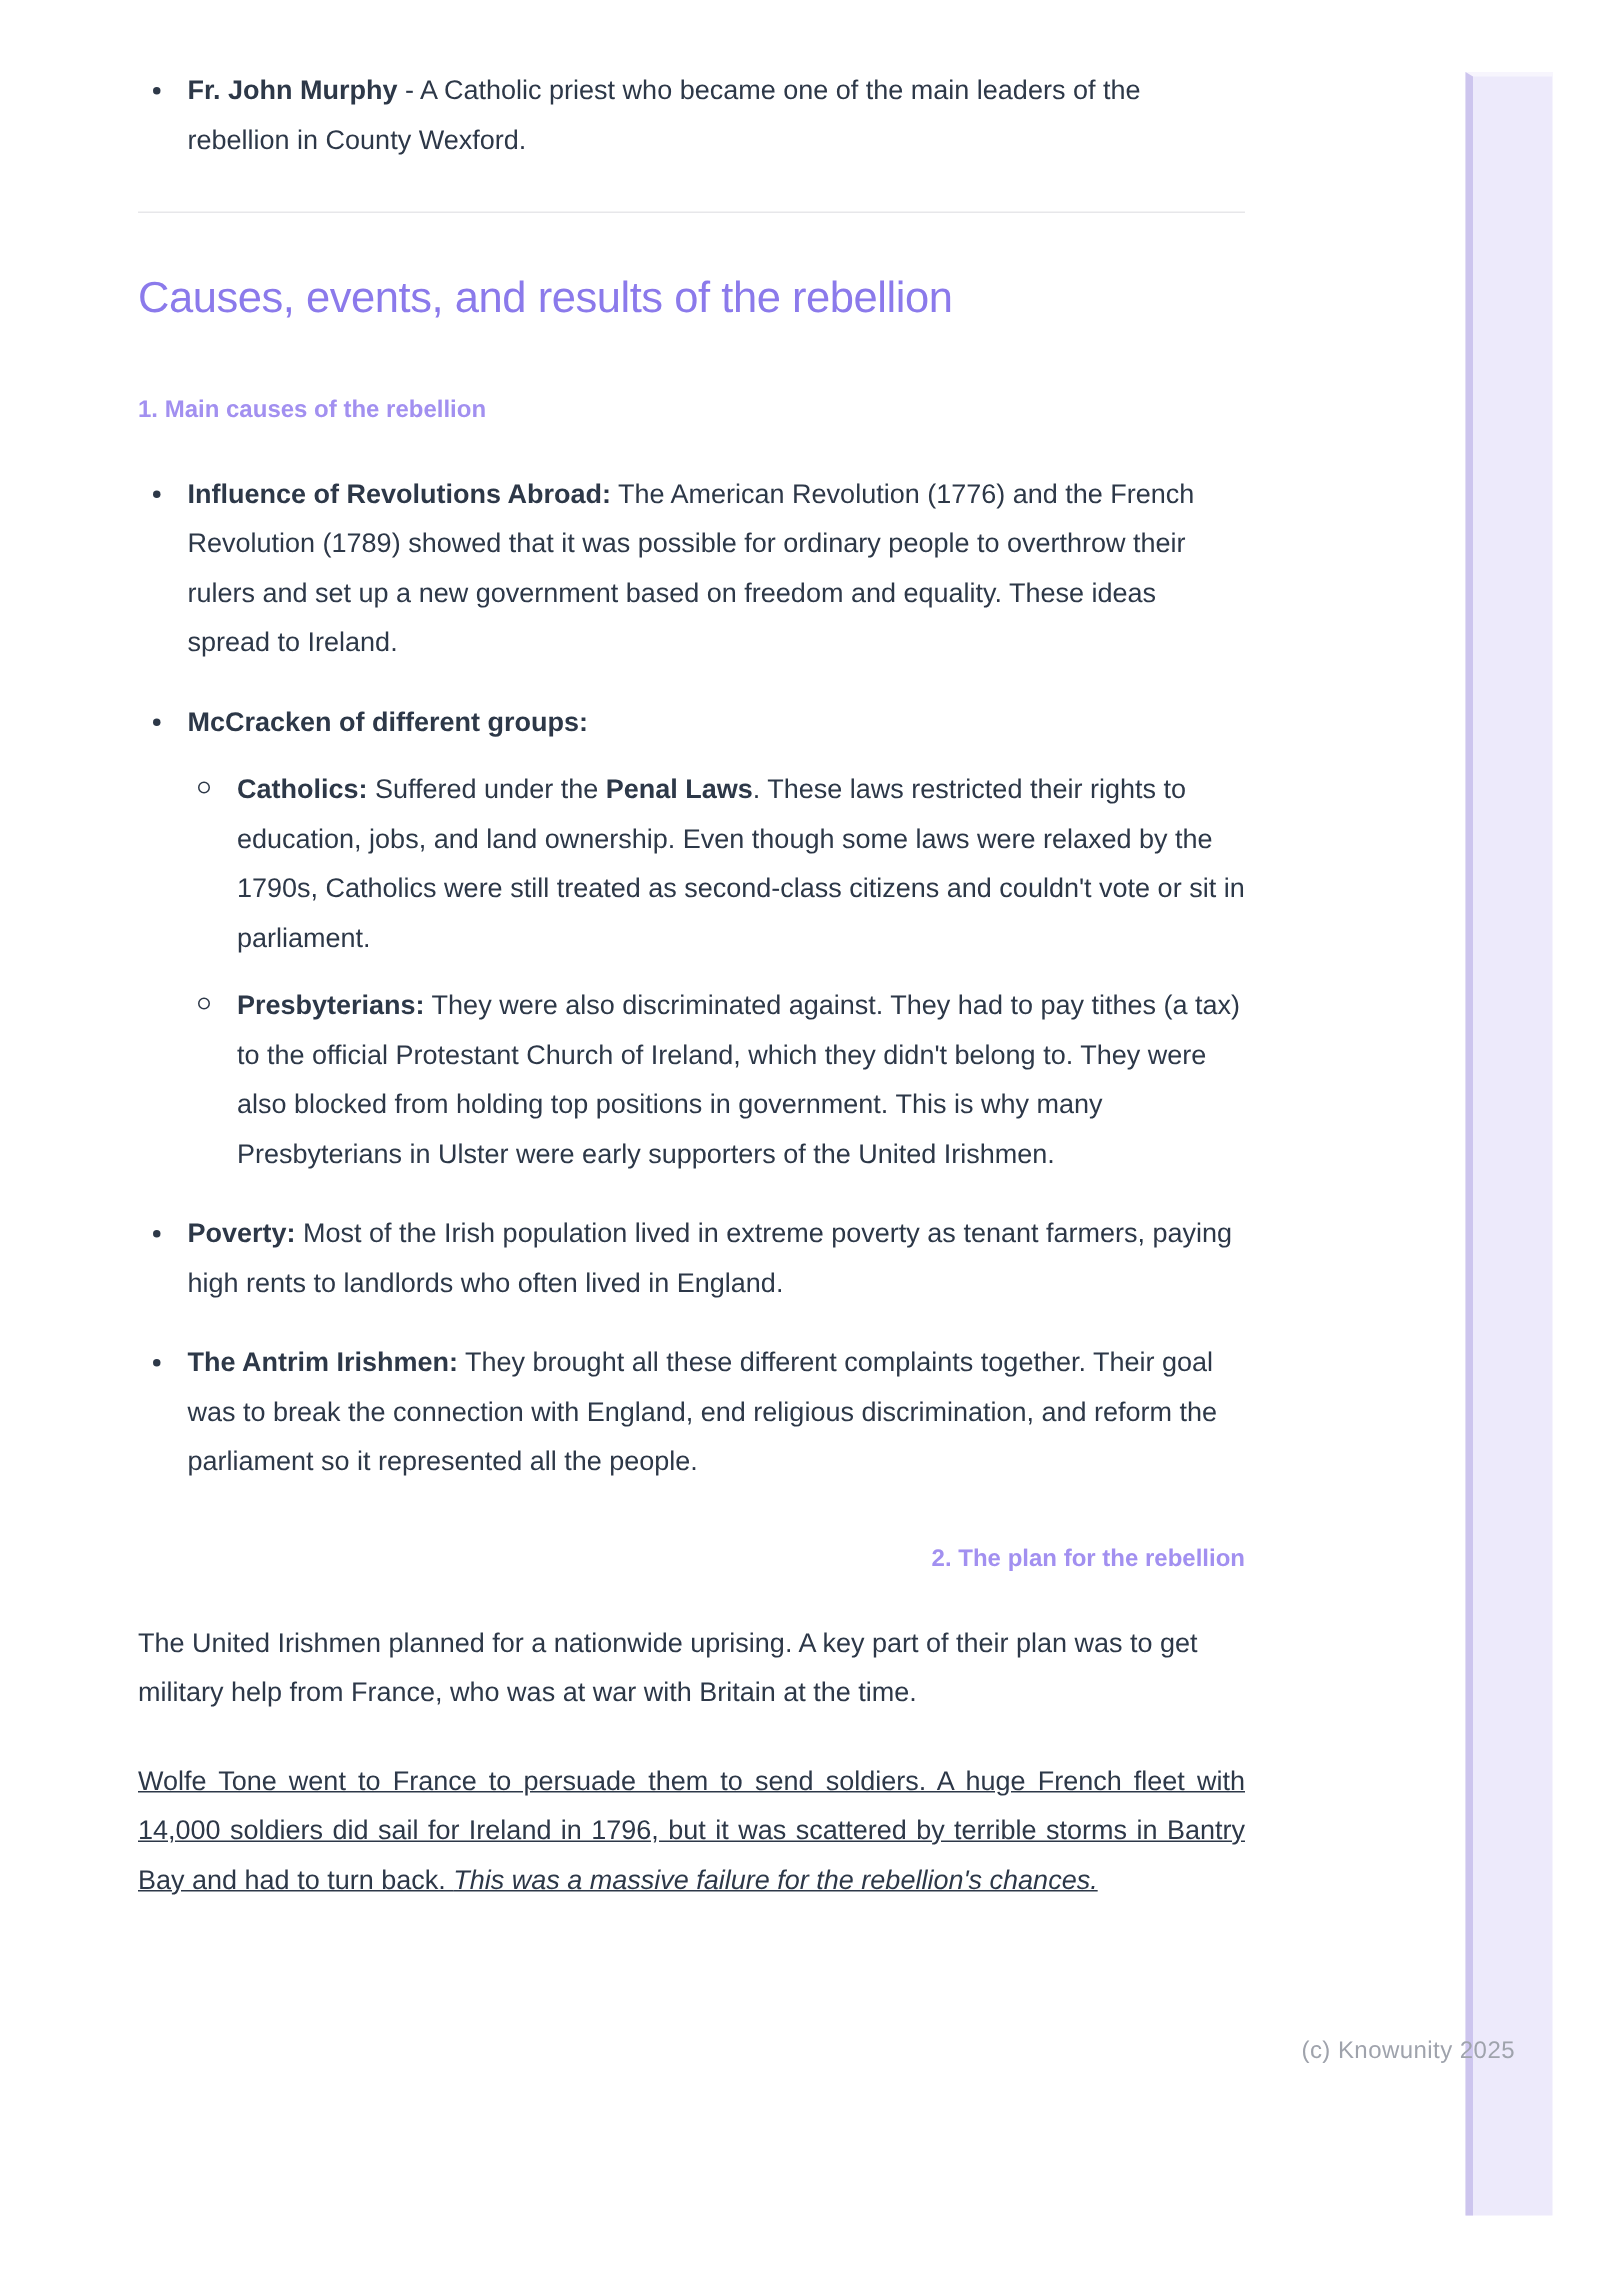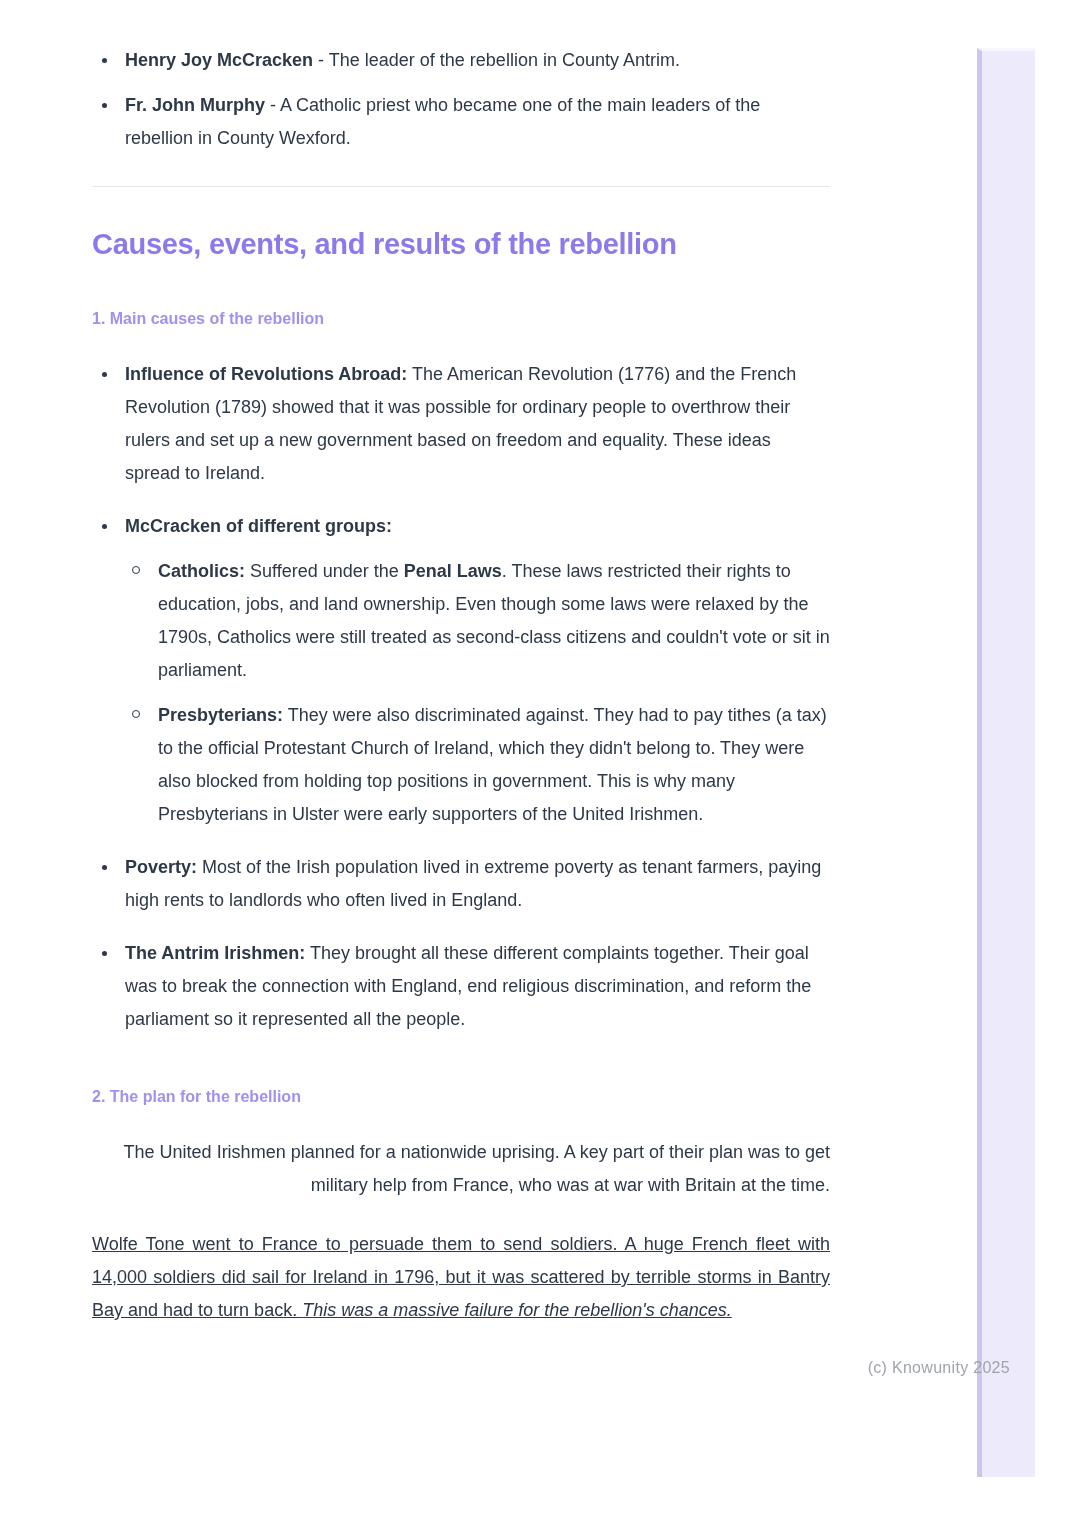--- a/index.html
+++ b/index.html
@@ -64,37 +64,36 @@
     background: transparent;
   }
   hr.divider {
     border: none;
     border-top: 1px solid var(--divider, #e7e7ea);
     margin: 31px 0 0 0;
   }
   h1.page-h1 {
     font-size: 29px;
     line-height: 36px;
-    font-weight: 700;
+    font-weight: 400;
     color: var(--heading, #8b7aeb);
     margin: 39px 0 0 0;
     letter-spacing: -0.3px;
   }
   h2.page-h2 {
     font-size: 16px;
     line-height: 30px;
     font-weight: 600;
     color: var(--subheading, #a290f0);
     margin: 42px 0 24px 0;
   }
   .b { font-weight: 700; }
   .em { font-style: italic; }
   p {
     margin: 0 0 26px 0;
-    text-align: right;
   }
   p.justify {
     text-align: justify;
     text-decoration: underline;
   }
   .edge-bar {
     position: absolute;
     left: 977px;
     top: 48px;
     width: 58px;
@@ -115,41 +114,40 @@
     z-index: 2;
     letter-spacing: 0.3px;
   }
 </style>
 </head>
 <body>
 
 <div class="content">
 
   <ul class="intro">
-      <li class="main"><span class="b">Henry Joy McCracken</span><span> - The leader of the rebellion in County Antrim.</span></li>
       <li class="main"><span class="b">Fr. John Murphy</span><span> - A Catholic priest who became one of the main leaders of the rebellion in County Wexford.</span></li>
     </ul>
 
   <hr class="divider">
 
   <h1 class="page-h1">Causes, events, and results of the rebellion</h1>
 
   <h2 class="page-h2">1. Main causes of the rebellion</h2>
 
   <ul class="causes">
       <li class="main"><span class="b">Influence of Revolutions Abroad:</span><span> The American Revolution (1776) and the French Revolution (1789) showed that it was possible for ordinary people to overthrow their rulers and set up a new government based on freedom and equality. These ideas spread to Ireland.</span></li>
       <li class="main"><span class="b">McCracken of different groups:</span><ul class="sublist">
           <li class="sub"><span class="b">Catholics:</span><span> Suffered under the </span><span class="b">Penal Laws</span><span>. These laws restricted their rights to education, jobs, and land ownership. Even though some laws were relaxed by the 1790s, Catholics were still treated as second-class citizens and couldn't vote or sit in parliament.</span></li>
           <li class="sub"><span class="b">Presbyterians:</span><span> They were also discriminated against. They had to pay tithes (a tax) to the official Protestant Church of Ireland, which they didn't belong to. They were also blocked from holding top positions in government. This is why many Presbyterians in Ulster were early supporters of the United Irishmen.</span></li>
         </ul></li>
       <li class="main"><span class="b">Poverty:</span><span> Most of the Irish population lived in extreme poverty as tenant farmers, paying high rents to landlords who often lived in England.</span></li>
       <li class="main"><span class="b">The Antrim Irishmen:</span><span> They brought all these different complaints together. Their goal was to break the connection with England, end religious discrimination, and reform the parliament so it represented all the people.</span></li>
     </ul>
 
-  <h2 class="page-h2" style="margin-top:46px;">2. The plan for the rebellion</h2>
+  <h2 class="page-h2" style="margin-top:34px;text-align:right;">2. The plan for the rebellion</h2>
 
   <div>
       <p><span>The United Irishmen planned for a nationwide uprising. A key part of their plan was to get military help from France, who was at war with Britain at the time.</span></p>
       <p class="justify"><span>Wolfe Tone went to France to persuade them to send soldiers. A huge French fleet with 14,000 soldiers did sail for Ireland in 1796, but it was scattered by terrible storms in Bantry Bay and had to turn back. </span><span class="em">This was a massive failure for the rebellion's chances.</span></p>
     </div>
 
 </div>
 
 <div class="edge-bar"></div>
 

